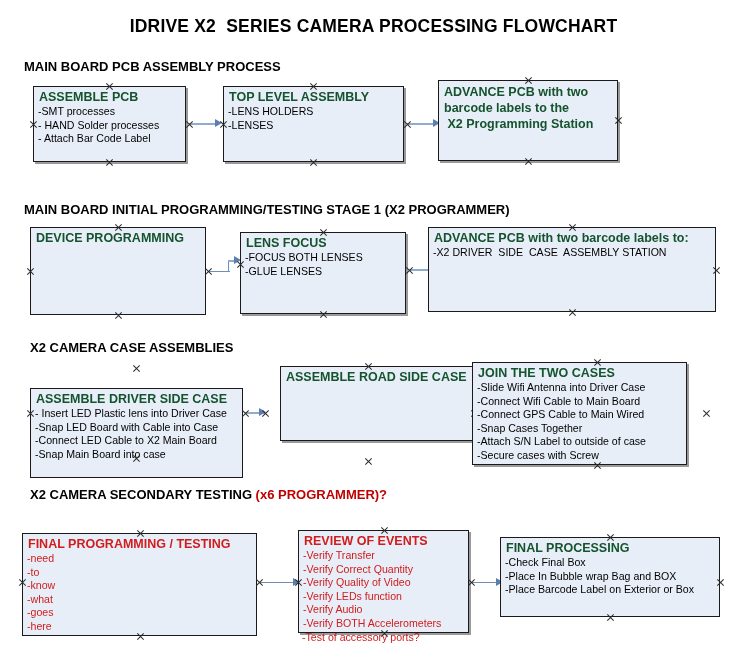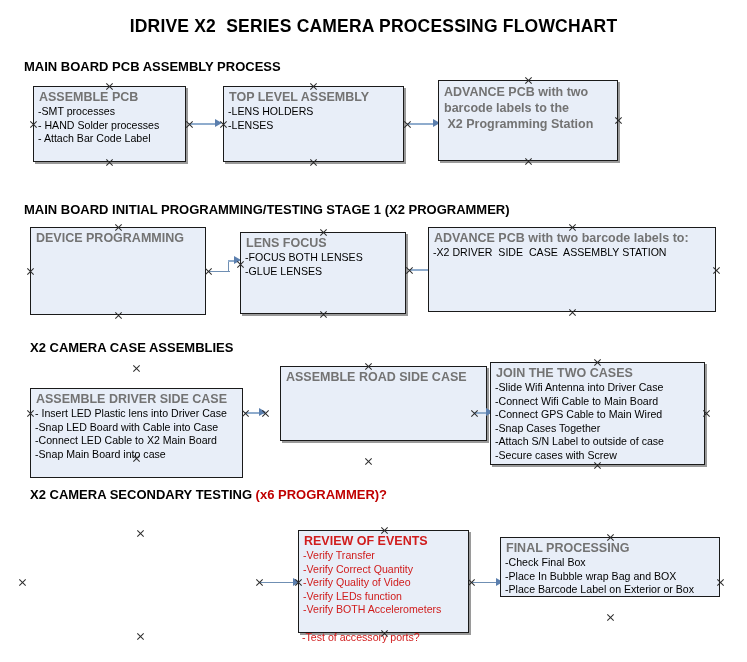--- a/index.html
+++ b/index.html
@@ -51,21 +51,21 @@
     background: #e8eef8;
     border: 1px solid #1a1a1a;
     box-shadow: 2px 2px 0 0 #9a9a9a;
   }
   .node.plain {
     box-shadow: none;
   }
   .node-title {
     font-size: 12.5px;
     font-weight: bold;
-    color: #737373;
+    color: #14532d;
     white-space: pre;
     line-height: 14px;
     padding: 3px 0 1px 5px;
   }
   .node-title.multi {
     line-height: 16px;
   }
   .node-lines {
     padding: 0 0 0 4px;
   }
@@ -241,65 +241,77 @@
     <div class="node-title">ASSEMBLE ROAD SIDE CASE</div>
   </div>
   <div class="handle" style="left:368px; top:366px;"></div>
   <div class="handle" style="left:368px; top:461px;"></div>
   <div class="handle" style="left:265px; top:413px;"></div>
 
   <div class="conn" style="left:474px; top:412px; width:18px;"></div>
   <div class="conn-head" style="left:486px; top:408px;"></div>
   <div class="handle" style="left:474px; top:413px;"></div>
 
-  <div class="node" style="left:490px; top:362px; width:215px; height:103px;">
+  <div class="node" style="left:472px; top:362px; width:215px; height:103px;">
     <div class="node-title">JOIN THE TWO CASES</div>
     <div class="node-lines">
       <div class="node-line">-Slide Wifi Antenna into Driver Case</div>
       <div class="node-line">-Connect Wifi Cable to Main Board</div>
       <div class="node-line">-Connect GPS Cable to Main Wired</div>
       <div class="node-line">-Snap Cases Together</div>
       <div class="node-line">-Attach S/N Label to outside of case</div>
       <div class="node-line">-Secure cases with Screw</div>
     </div>
   </div>
   <div class="handle" style="left:597px; top:362px;"></div>
   <div class="handle" style="left:597px; top:465px;"></div>
   <div class="handle" style="left:706px; top:413px;"></div>
 
   <div class="section-head" style="left:30px; top:487px;"><span>X2 CAMERA SECONDARY TESTING </span><span class="red">(x6 PROGRAMMER)?</span></div>
 
+  <div class="node red plain" style="left:22px; top:533px; width:235px; height:103px;">
+    <div class="node-title">FINAL PROGRAMMING / TESTING</div>
+    <div class="node-lines">
+      <div class="node-line">-need</div>
+      <div class="node-line">-to</div>
+      <div class="node-line">-know</div>
+      <div class="node-line">-what</div>
+      <div class="node-line">-goes</div>
+      <div class="node-line">-here</div>
+    </div>
+  </div>
   <div class="handle" style="left:140px; top:533px;"></div>
   <div class="handle" style="left:140px; top:636px;"></div>
   <div class="handle" style="left:22px; top:582px;"></div>
 
   <div class="conn-thin" style="left:259px; top:582px; width:39px;"></div>
   <div class="conn-head" style="left:293px; top:578px;"></div>
   <div class="handle" style="left:259px; top:582px;"></div>
 
   <div class="node red" style="left:298px; top:530px; width:171px; height:103px;">
     <div class="node-title">REVIEW OF EVENTS</div>
     <div class="node-lines">
       <div class="node-line">-Verify Transfer</div>
       <div class="node-line">-Verify Correct Quantity</div>
       <div class="node-line">-Verify Quality of Video</div>
       <div class="node-line">-Verify LEDs function</div>
+      <div class="node-line">-Verify Audio</div>
       <div class="node-line">-Verify BOTH Accelerometers</div>
     </div>
   </div>
   <div class="node-overflow" style="left:302px; top:631px;">-Test of accessory ports?</div>
   <div class="handle" style="left:384px; top:530px;"></div>
   <div class="handle" style="left:384px; top:633px;"></div>
   <div class="handle" style="left:298px; top:582px;"></div>
 
   <div class="conn-thin" style="left:471px; top:582px; width:30px;"></div>
   <div class="conn-head" style="left:496px; top:578px;"></div>
   <div class="handle" style="left:471px; top:582px;"></div>
 
-  <div class="node plain" style="left:500px; top:537px; width:220px; height:60px;">
+  <div class="node plain" style="left:500px; top:537px; width:220px; height:80px;">
     <div class="node-title">FINAL PROCESSING</div>
     <div class="node-lines">
       <div class="node-line">-Check Final Box</div>
       <div class="node-line">-Place In Bubble wrap Bag and BOX</div>
       <div class="node-line">-Place Barcode Label on Exterior or Box</div>
     </div>
   </div>
   <div class="handle" style="left:610px; top:537px;"></div>
   <div class="handle" style="left:610px; top:617px;"></div>
   <div class="handle" style="left:720px; top:582px;"></div>

